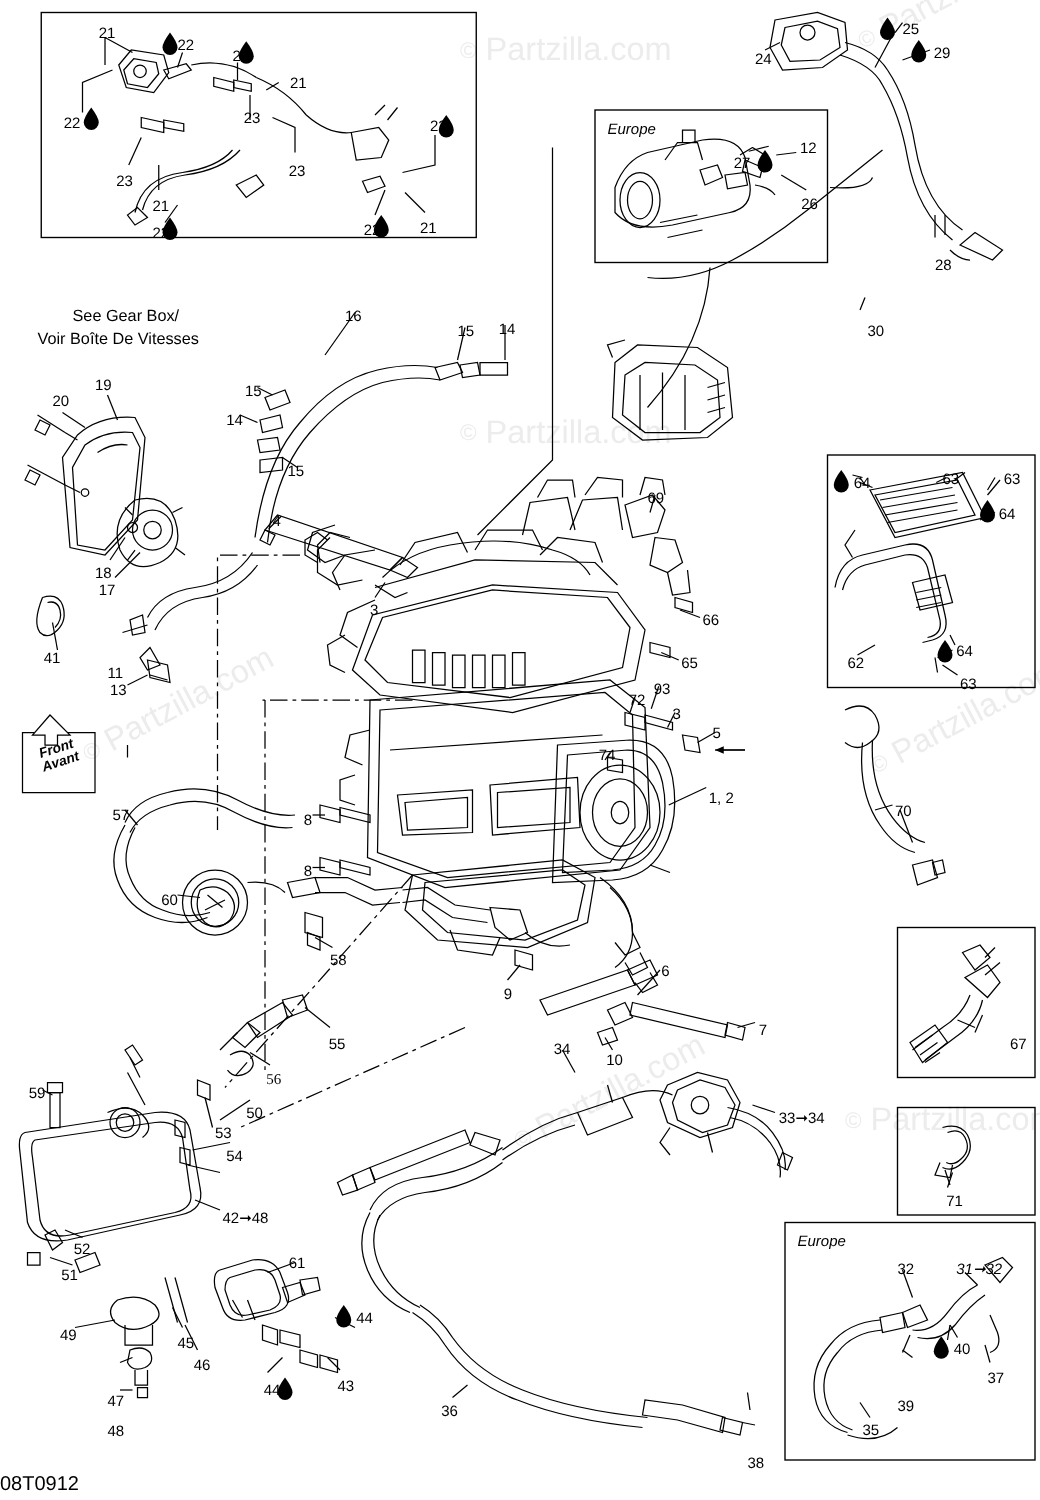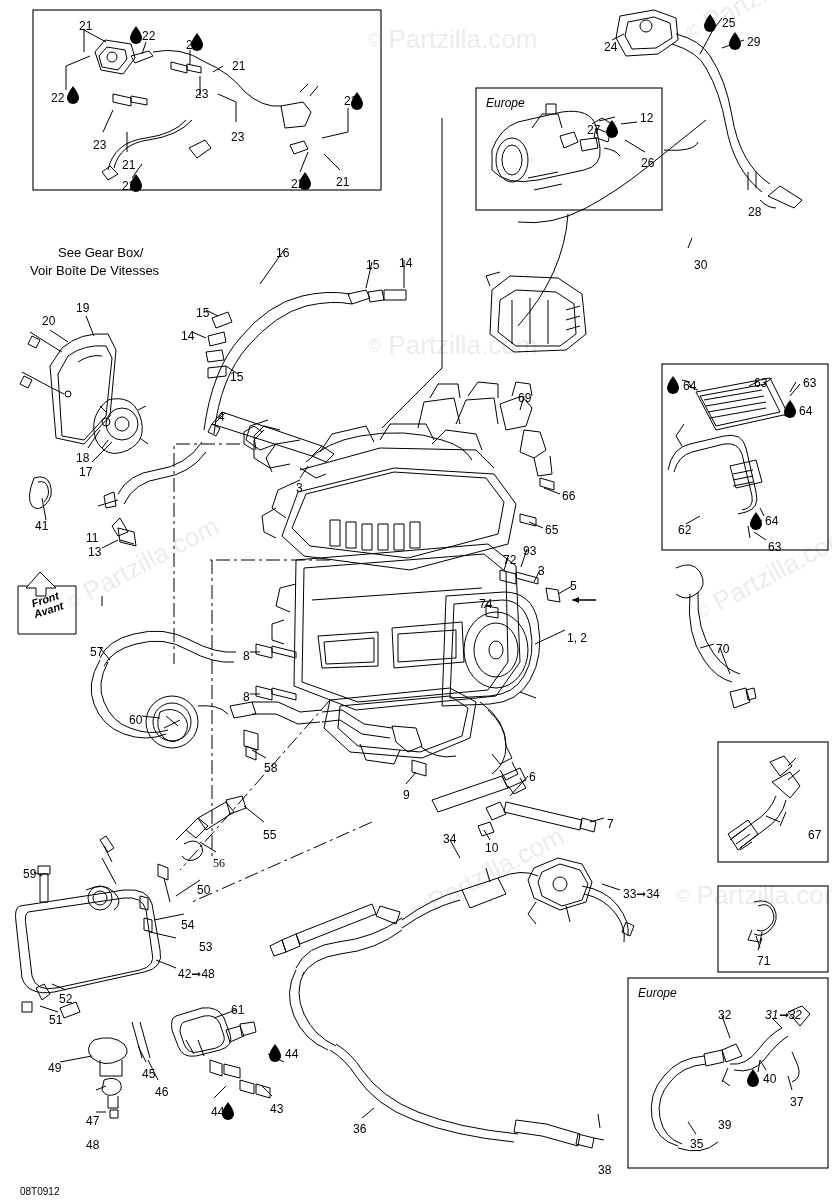--- a/index.html
+++ b/index.html
@@ -51,23 +51,23 @@
   }
   svg.layer {
     position: absolute;
     left: 0; top: 0;
     width: 832px;
     height: 1200px;
     pointer-events: none;
   }
   .footer {
     position: absolute;
-    left: 20px;
+    left: 0;
     bottom: 3px;
-    font-size: 10px;
+    font-size: 16px;
     color: #000;
   }
   .fa-box {
     position: absolute;
     font-size: 11px;
     font-style: italic;
     font-weight: bold;
     line-height: 11px;
     text-align: center;
   }
@@ -618,21 +618,21 @@
   <div class="lbl" style="left:129px; top:714px;">60</div>
   <div class="lbl" style="left:264px; top:762px;">58</div>
   <div class="lbl" style="left:403px; top:789px;">9</div>
   <div class="lbl" style="left:529px; top:771px;">6</div>
   <div class="lbl" style="left:607px; top:818px;">7</div>
   <div class="lbl" style="left:485px; top:842px;">10</div>
   <div class="lbl" style="left:263px; top:829px;">55</div>
   <div class="lbl" style="left:213px; top:857px;font-family:Liberation Serif, serif;">56</div>
   <div class="lbl" style="left:197px; top:884px;">50</div>
   <div class="lbl" style="left:181px; top:919px;">54</div>
-  <div class="lbl" style="left:172px; top:941px;margin-left:27px;">53</div>
+  <div class="lbl" style="left:172px; top:900px;">53</div>
   <div class="lbl" style="left:23px; top:868px;">59</div>
   <div class="lbl" style="left:59px; top:993px;">52</div>
   <div class="lbl" style="left:49px; top:1014px;">51</div>
   <div class="lbl" style="left:48px; top:1062px;">49</div>
   <div class="lbl" style="left:86px; top:1139px;text-align:right;">48</div>
   <div class="lbl" style="left:86px; top:1115px;">47</div>
   <div class="lbl" style="left:142px; top:1068px;">45</div>
   <div class="lbl" style="left:155px; top:1086px;">46</div>
   <div class="lbl" style="left:231px; top:1004px;">61</div>
   <div class="lbl" style="left:285px; top:1048px;">44</div>

